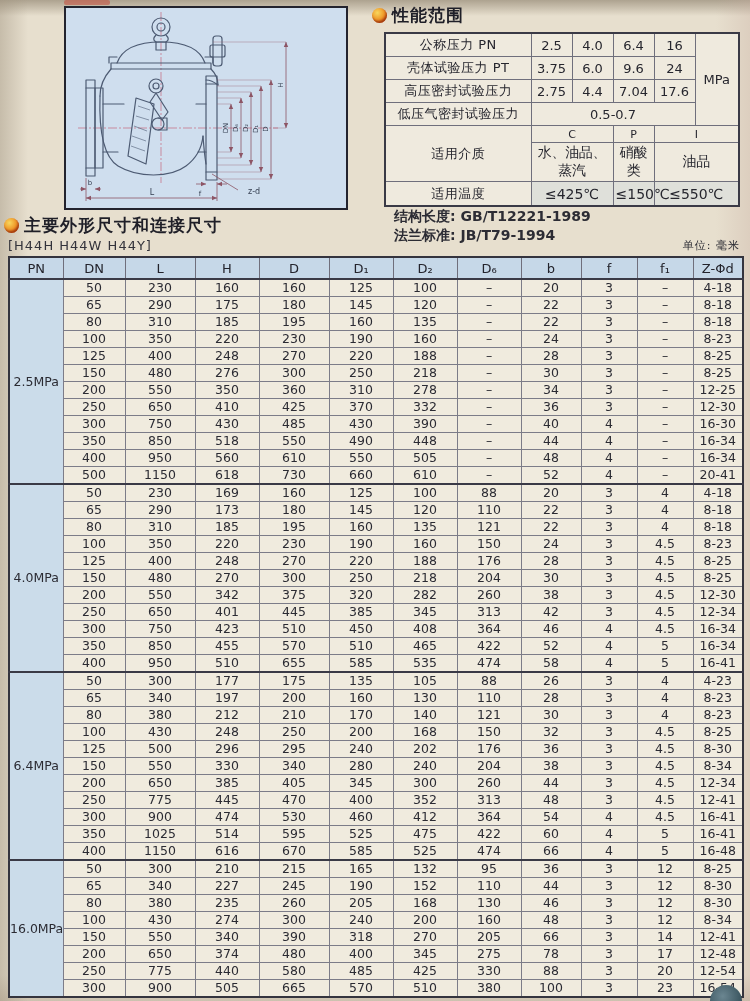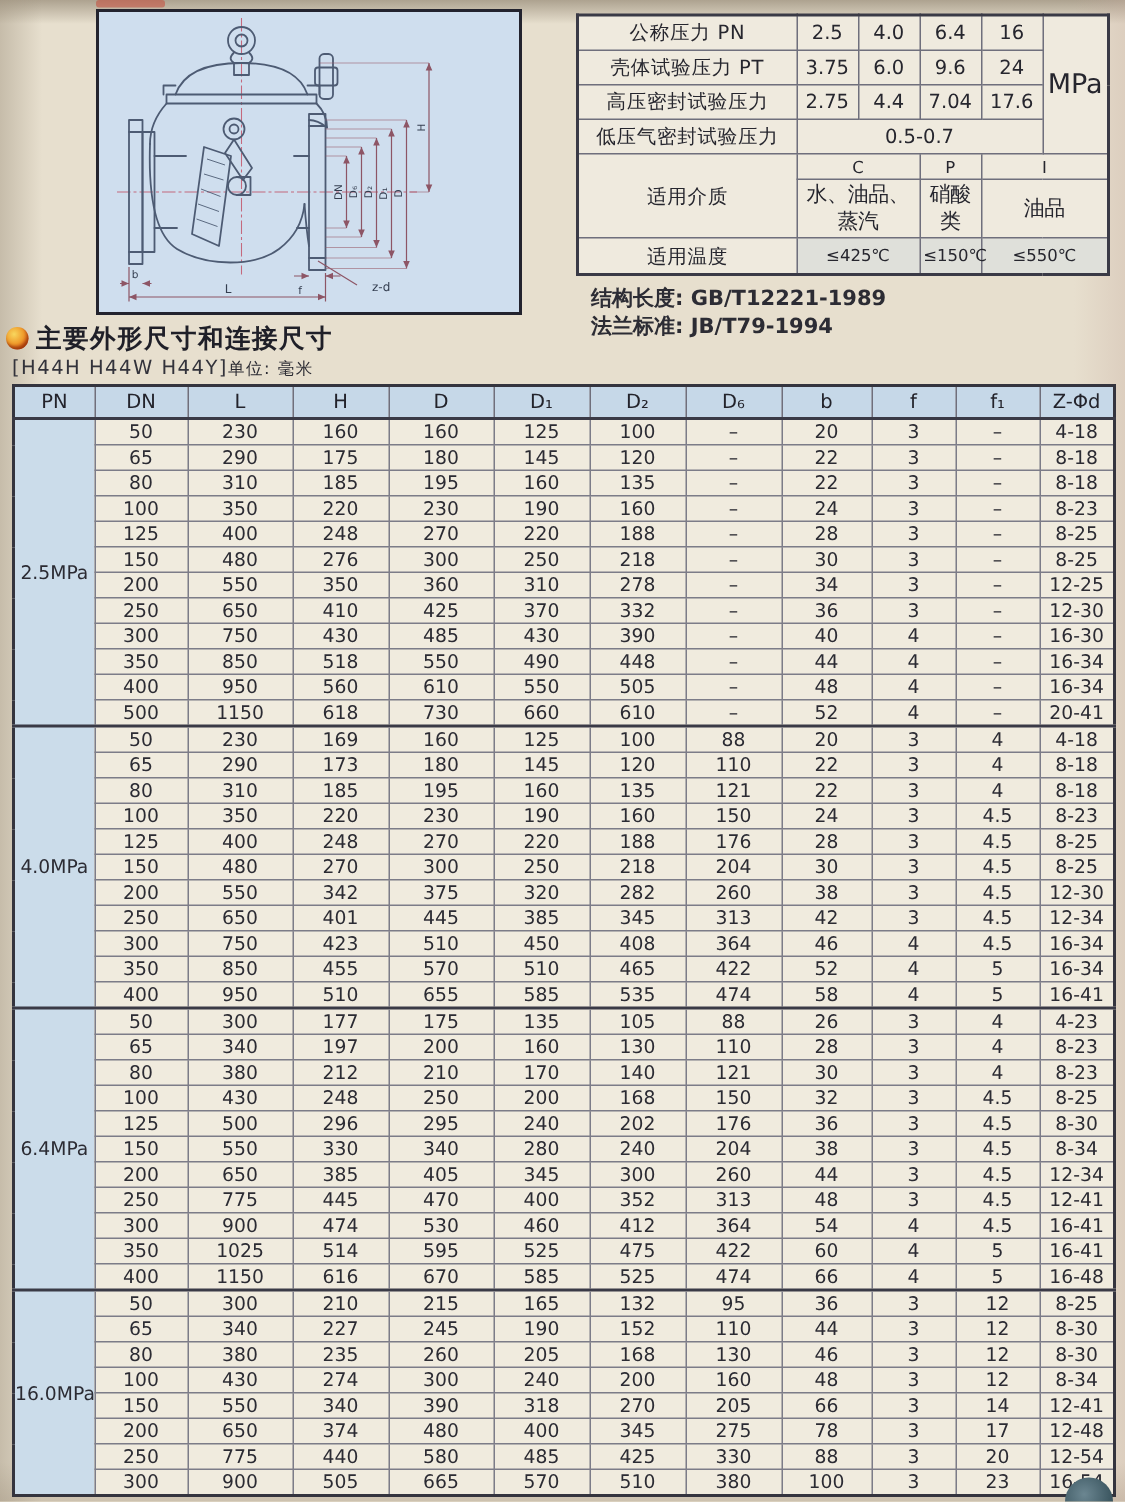--- a/index.html
+++ b/index.html
@@ -28,27 +28,27 @@
     box-shadow:inset -1px -2px 2px rgba(120,30,0,.55);}
   table{border-collapse:collapse;}
   
   .perf-table{width:336px;margin:5px 0 0 12px;border:2px solid #3a3a46;table-layout:fixed;background:#efead d;}
   .perf-table td{border:1px solid #6f6f7c;text-align:center;background:#efeade;
     font-size:13px;height:20px;padding:1px 2px;color:#26262e;}
   .pc-label{width:146px}.pc-v{width:41px}.pc-mpa{width:44px}
   .perf-table td.lbl{font-size:13px;letter-spacing:.5px;}
   .perf-table td.code{height:14px;font-size:11px;}
   .perf-table td.mname{height:18px;font-size:14px;letter-spacing:-.3px;}
-  .perf-table td.tval{font-size:11px;background:#dfe0da;height:21px;}
-  .perf-table td.mpa{font-size:18px;}
+  .perf-table td.tval{font-size:14px;background:#dfe0da;height:21px;}
+  .perf-table td.mpa{font-size:13px;}
   .note{margin:0 0 0 22px;font-size:14px;font-weight:bold;color:#2c2c34;line-height:19px;}
   .note:first-of-type{margin-top:6px;}
   
   .dim-head{margin:2px 6px 0 4px;}
-  .models-row{display:flex;align-items:flex-end;margin:1px 4px 0 4px;}
+  .models-row{display:flex;justify-content:space-between;align-items:flex-end;margin:1px 4px 0 4px;}
   .models{font-size:13px;color:#33333b;letter-spacing:1px;}
   .unit-note{font-size:11px;font-weight:normal;color:#2a2a32;letter-spacing:1px;}
   
   .dim-table{width:734px;margin:3px 0 0 8px;border:2px solid #34343e;table-layout:fixed;}
   .dim-table th{background:#c6d8e8;border:1px solid #6f6f7c;font-size:13px;font-weight:normal;
     height:20px;padding:0;color:#23232b;}
   .dim-table td{background:#f0ebde;border:1px solid #7c7c88;text-align:center;
     font-size:12.5px;height:16px;line-height:16px;padding:0;color:#2b2b33;}
   .dim-table td.pn-cell{background:#cbdcea;font-size:12.5px;}
   .dim-table tr.group-start td{border-top:2px solid #3a3a46;margin-left:28px;}
@@ -151,20 +151,24 @@
         <text transform="translate(217,77) rotate(-90)">H</text>
         <text x="86" y="187" font-size="8">L</text>
         <text x="24" y="177">b</text>
         <text x="134" y="188">f</text>
         <text x="182" y="186" font-size="8" text-anchor="start">z-d</text>
       </g>
     </svg>
   </div>
 
   <div class="perf">
+    <div class="sec-title">
+      <span class="ball-icon"></span>
+      <span>性能范围</span>
+    </div>
     <table class="perf-table">
       <colgroup>
           <col class="pc-label">
           <col class="pc-v">
           <col class="pc-v">
           <col class="pc-v">
           <col class="pc-v">
           <col class="pc-mpa">
         </colgroup>
       <tbody>

